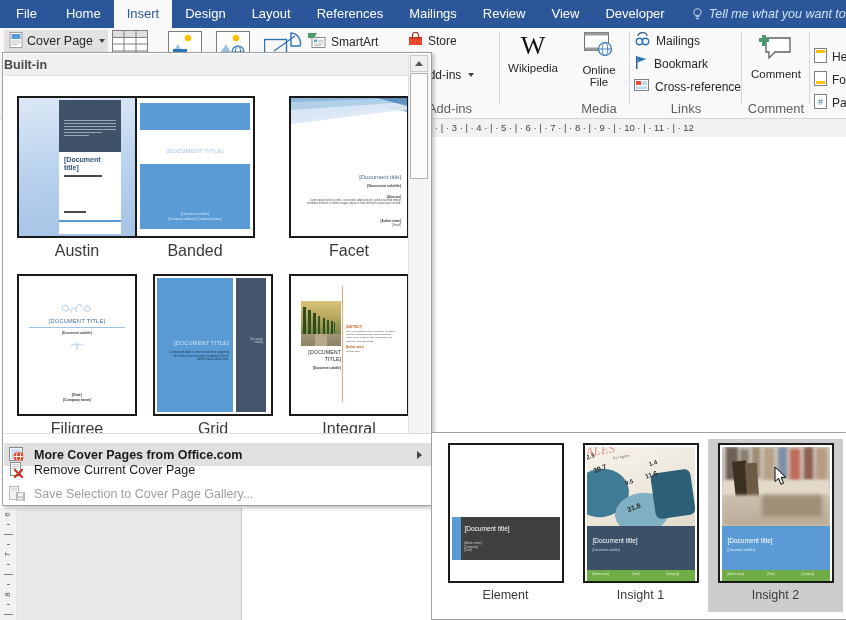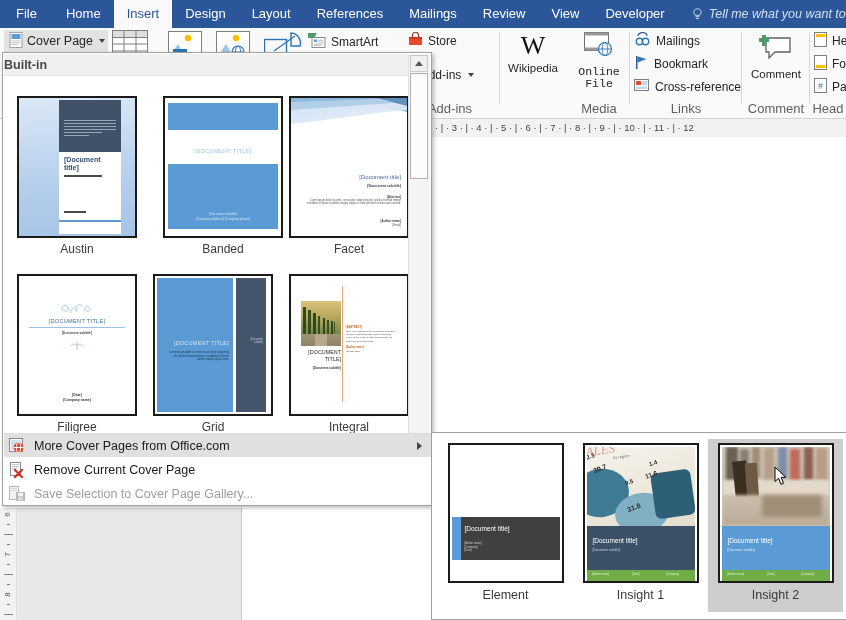--- a/index.html
+++ b/index.html
@@ -242,21 +242,21 @@
     width: 120px; height: 142px;
     border: 2px solid #1a1a1a;
     box-sizing: border-box;
     margin: 0 auto;
     background: #fff;
     position: relative;
     overflow: hidden;
   }
   .thumbname {
     text-align: center;
-    font-size: 12px;
+    font-size: 16px;
     color: #3a3a3a;
     margin-top: 4px;
   }
 
   
   .ddscroll {
     position: absolute;
     right: 1px; top: 1px;
     width: 22px; height: 406px;
     background: #f4f4f4;
@@ -506,21 +506,21 @@
       <div class="glabel">Add-ins</div>
       <div class="sep"></div>
     </div>
 
     <div class="bigbtn" style="left:498px; top:4px; width:70px;">
       <span style="font-family:'Liberation Serif',serif; font-size:26px; line-height:28px; color:#111;">W</span>
       <span class="cap">Wikipedia</span>
     </div>
 
     <div class="grp" style="left:568px; width:62px;">
-      <div class="bigbtn" style="left:8px; top:4px; width:46px;font-family:Liberation Mono, monospace;">
+      <div class="bigbtn" style="left:8px; top:4px; width:46px;">
         <span>
           <svg width="30" height="26" viewBox="0 0 30 26">
               <rect x="0.5" y="0.5" width="24" height="18" fill="#ffffff" stroke="#6f6f6f"></rect>
               <rect x="0.5" y="0.5" width="24" height="3" fill="#9a9a9a"></rect>
               <rect x="0.5" y="15.5" width="24" height="3" fill="#9a9a9a"></rect>
               <circle cx="21" cy="17" r="6.5" fill="#ffffff" stroke="#2e75b6" stroke-width="1.2"></circle>
               <ellipse cx="21" cy="17" rx="2.8" ry="6.5" fill="none" stroke="#2e75b6" stroke-width="0.9"></ellipse>
               <line x1="14.5" y1="17" x2="27.5" y2="17" stroke="#2e75b6" stroke-width="0.9"></line>
             </svg>
         </span>
@@ -574,21 +574,21 @@
               <rect x="3" y="1" width="4" height="11" fill="#4e9a6e"></rect>
               <rect x="0" y="4" width="10" height="4" fill="#4e9a6e"></rect>
             </svg>
         </span>
         <span class="cap">Comment</span>
       </div>
       <div class="glabel">Comment</div>
       <div class="sep"></div>
     </div>
 
-    <div class="grp" style="left:810px; width:36px;">
+    <div class="grp" style="left:810px; width:36px;margin-top:16px;">
       <div class="smallbtn" style="left:4px; top:4px;">
         <span>
           <svg width="13" height="15" viewBox="0 0 13 15">
               <rect x="0.5" y="0.5" width="12" height="14" fill="#ffffff" stroke="#7f7f7f"></rect>
               <rect x="2" y="2" width="9" height="3" fill="#ffc000"></rect>
             </svg>
         </span>
         <span>He</span>
       </div>
       <div class="smallbtn" style="left:4px; top:27px;">
@@ -655,21 +655,21 @@
           <div style="position:absolute;left:45px;top:34px;width:38px;height:1px;background:#97a7b8;"></div>
           <div style="position:absolute;left:45px;top:37px;width:25px;height:1px;background:#97a7b8;"></div>
           <div style="position:absolute;left:45px;top:58px;font-size:7px;color:#2f5070;line-height:8px;width:54px;font-weight:bold;">[Document<br>title]</div>
           <div style="position:absolute;left:45px;top:77px;width:38px;height:2px;background:#4a4a4a;"></div>
           <div style="position:absolute;left:45px;top:113px;width:22px;height:2px;background:#4a4a4a;"></div>
           <div style="position:absolute;left:40px;top:122px;width:62px;height:2px;background:#5b9bd5;"></div>
         </div>
         <div class="thumbname">Austin</div>
       </div>
 
-      <div class="thumbcell" style="left:152px; top:20px;">
+      <div class="thumbcell" style="left:124px; top:20px;">
         <div class="thumbbox">
           <div style="position:absolute;inset:0;background:#ffffff;"></div>
           <div style="position:absolute;left:3px;top:5px;width:110px;height:27px;background:#5b9bd5;"></div>
           <div style="position:absolute;left:0;top:50px;width:116px;text-align:center;font-size:5.5px;color:#9cc3e5;letter-spacing:0.4px;">[DOCUMENT TITLE]</div>
           <div style="position:absolute;left:3px;top:66px;width:110px;height:65px;background:#5b9bd5;"></div>
           <div style="position:absolute;left:0;top:114px;width:116px;text-align:center;font-size:3.2px;color:#cfe2f5;">[Document subtitle]</div>
           <div style="position:absolute;left:0;top:119px;width:116px;text-align:center;font-size:3.2px;color:#cfe2f5;">[Company address] [Company phone]</div>
         </div>
         <div class="thumbname">Banded</div>
       </div>
@@ -757,21 +757,21 @@
       <div class="sb-arrow up">
           <span class="tri-up"></span>
         </div>
       <div class="sb-thumb"></div>
       <div class="sb-arrow dn">
           <span class="tri-dn"></span>
         </div>
     </div>
 
     <div class="ddmenu">
-      <div class="ddmi hl" style="top:0px;">
+      <div class="ddmi hl" style="top:9px;font-weight:bold;">
         <span class="mi-icon">
           <svg width="17" height="16" viewBox="0 0 17 16">
               <rect x="0.5" y="0.5" width="13" height="13" fill="#ffffff" stroke="#8a8a8a"></rect>
               <rect x="1.8" y="1.8" width="10.4" height="10.4" fill="#cfe2f5"></rect>
               <circle cx="9.5" cy="9.5" r="5" fill="#e8482c"></circle>
               <ellipse cx="9.5" cy="9.5" rx="2.1" ry="5" fill="none" stroke="#ffffff" stroke-width="0.9"></ellipse>
               <line x1="4.5" y1="9.5" x2="14.5" y2="9.5" stroke="#ffffff" stroke-width="0.9"></line>
             </svg>
         </span>
         <span class="mi-text">More Cover Pages from Office.com</span>

